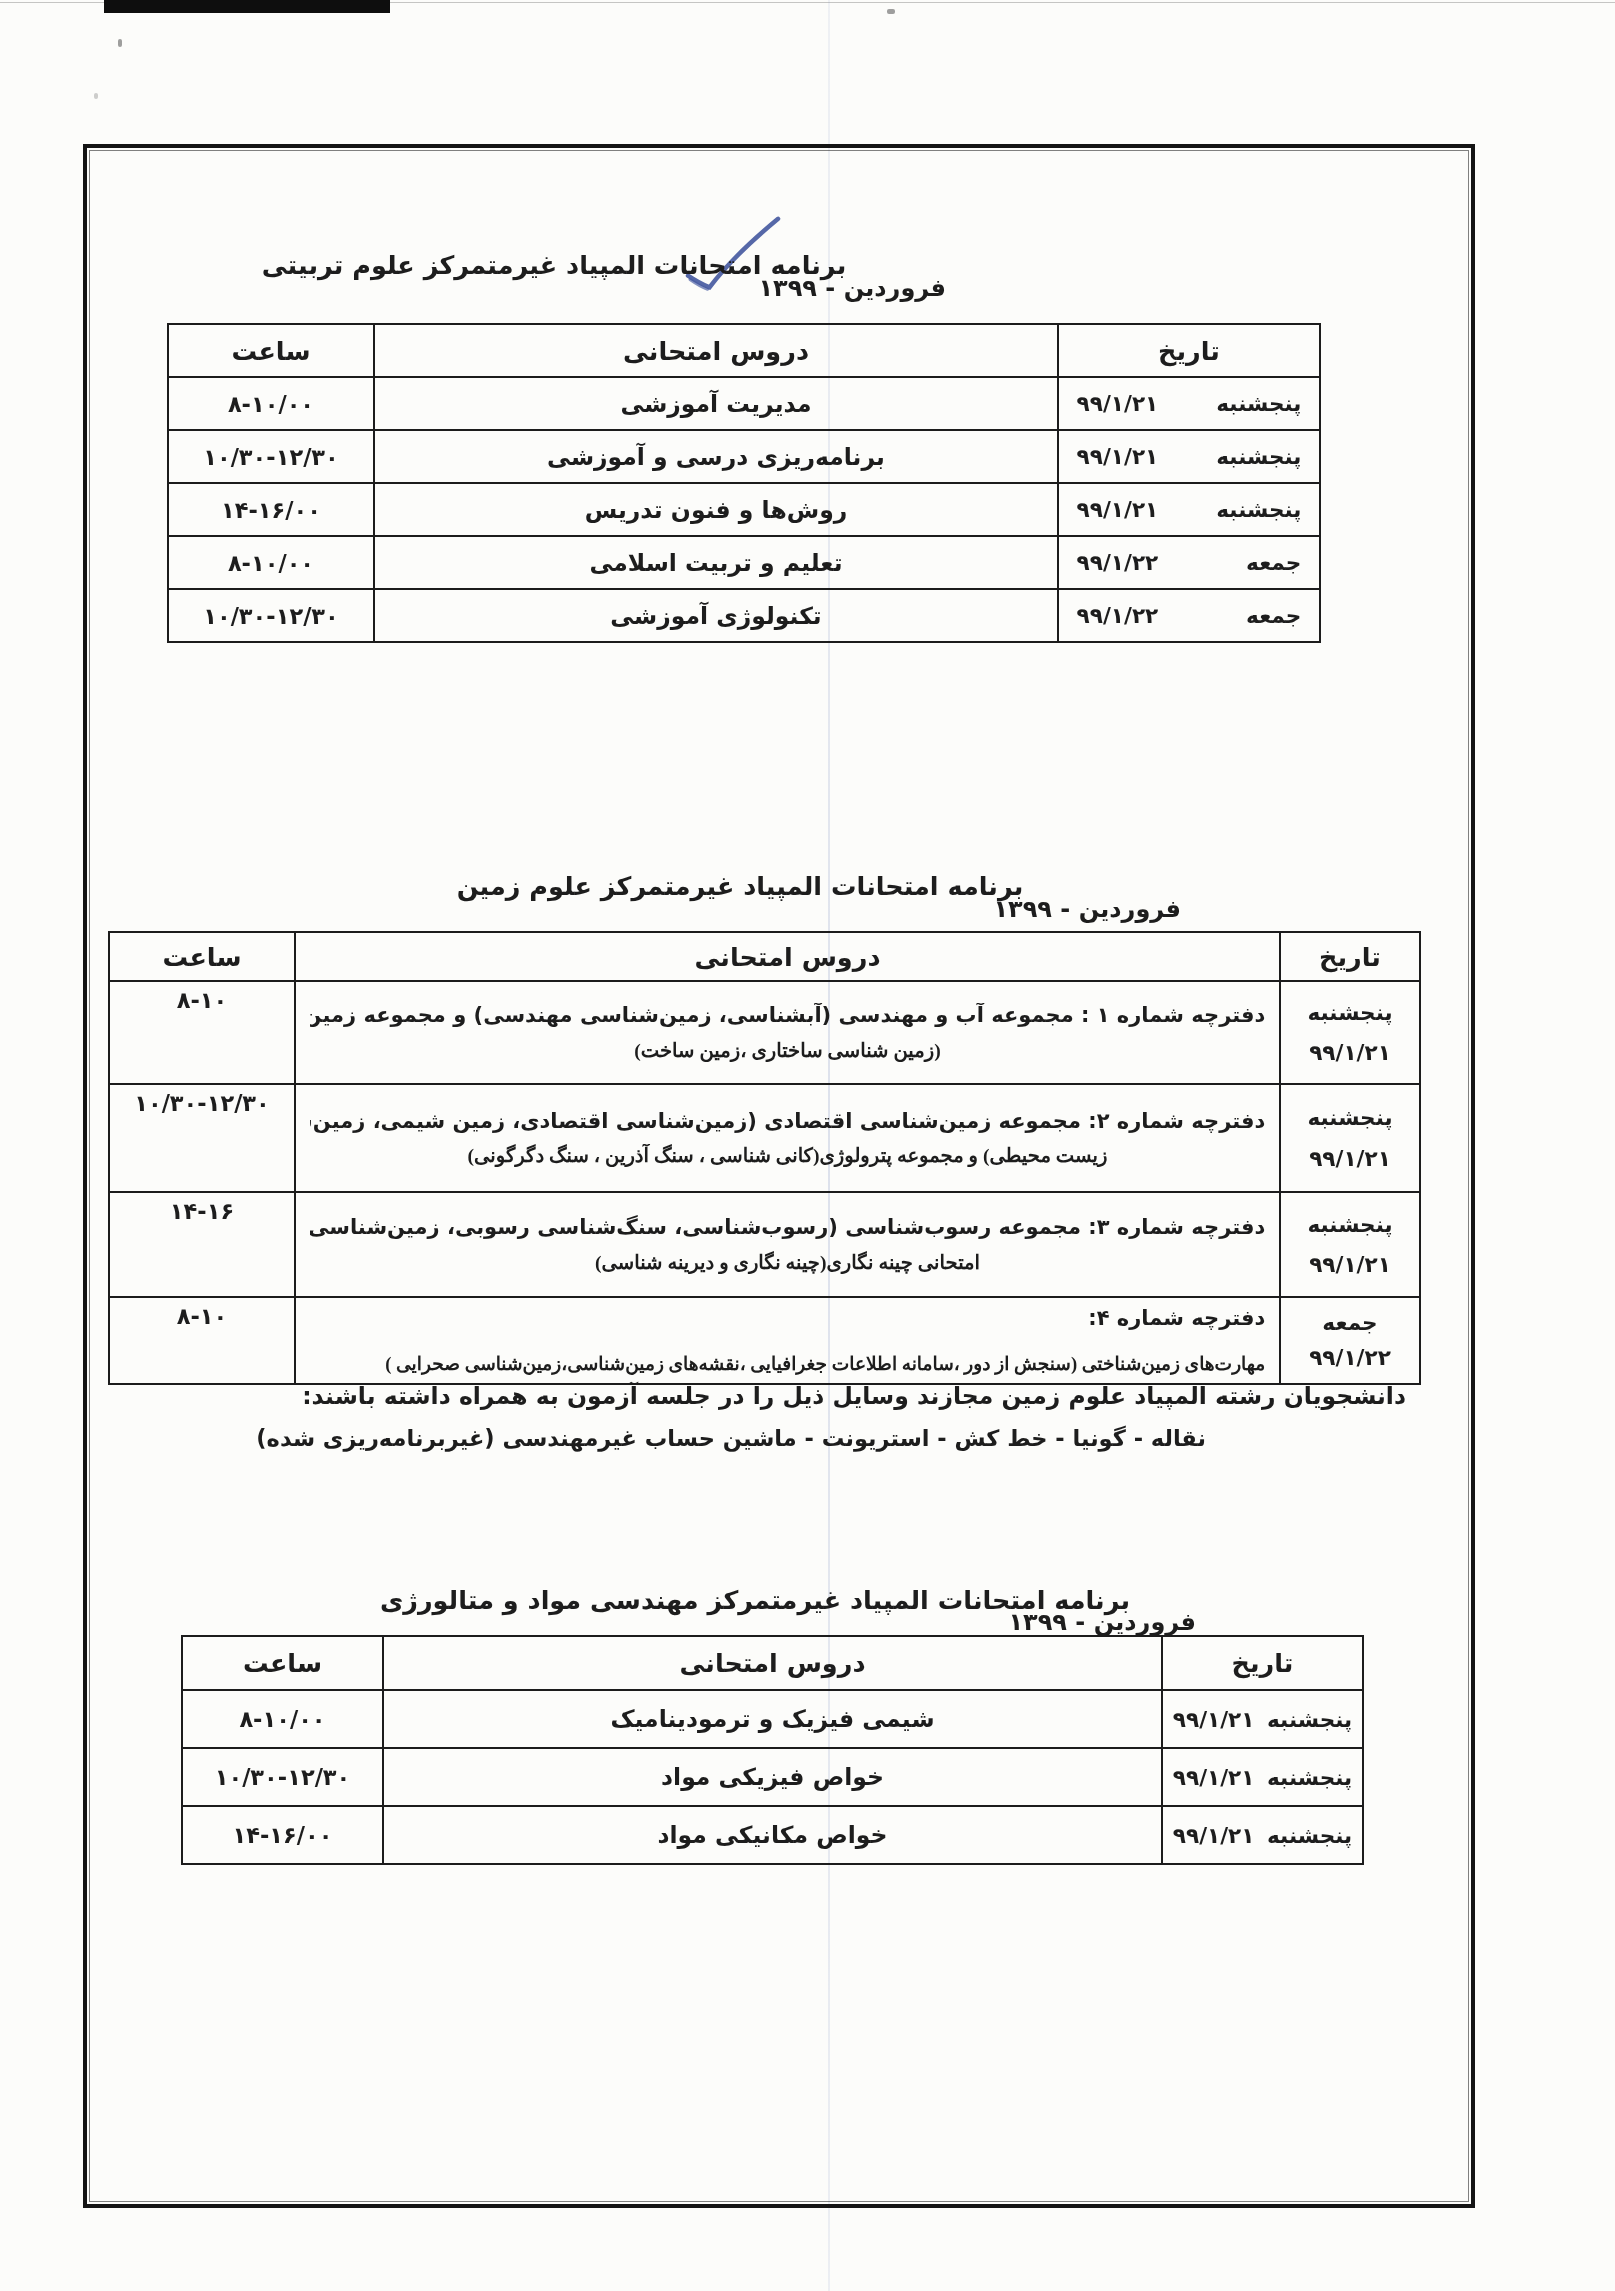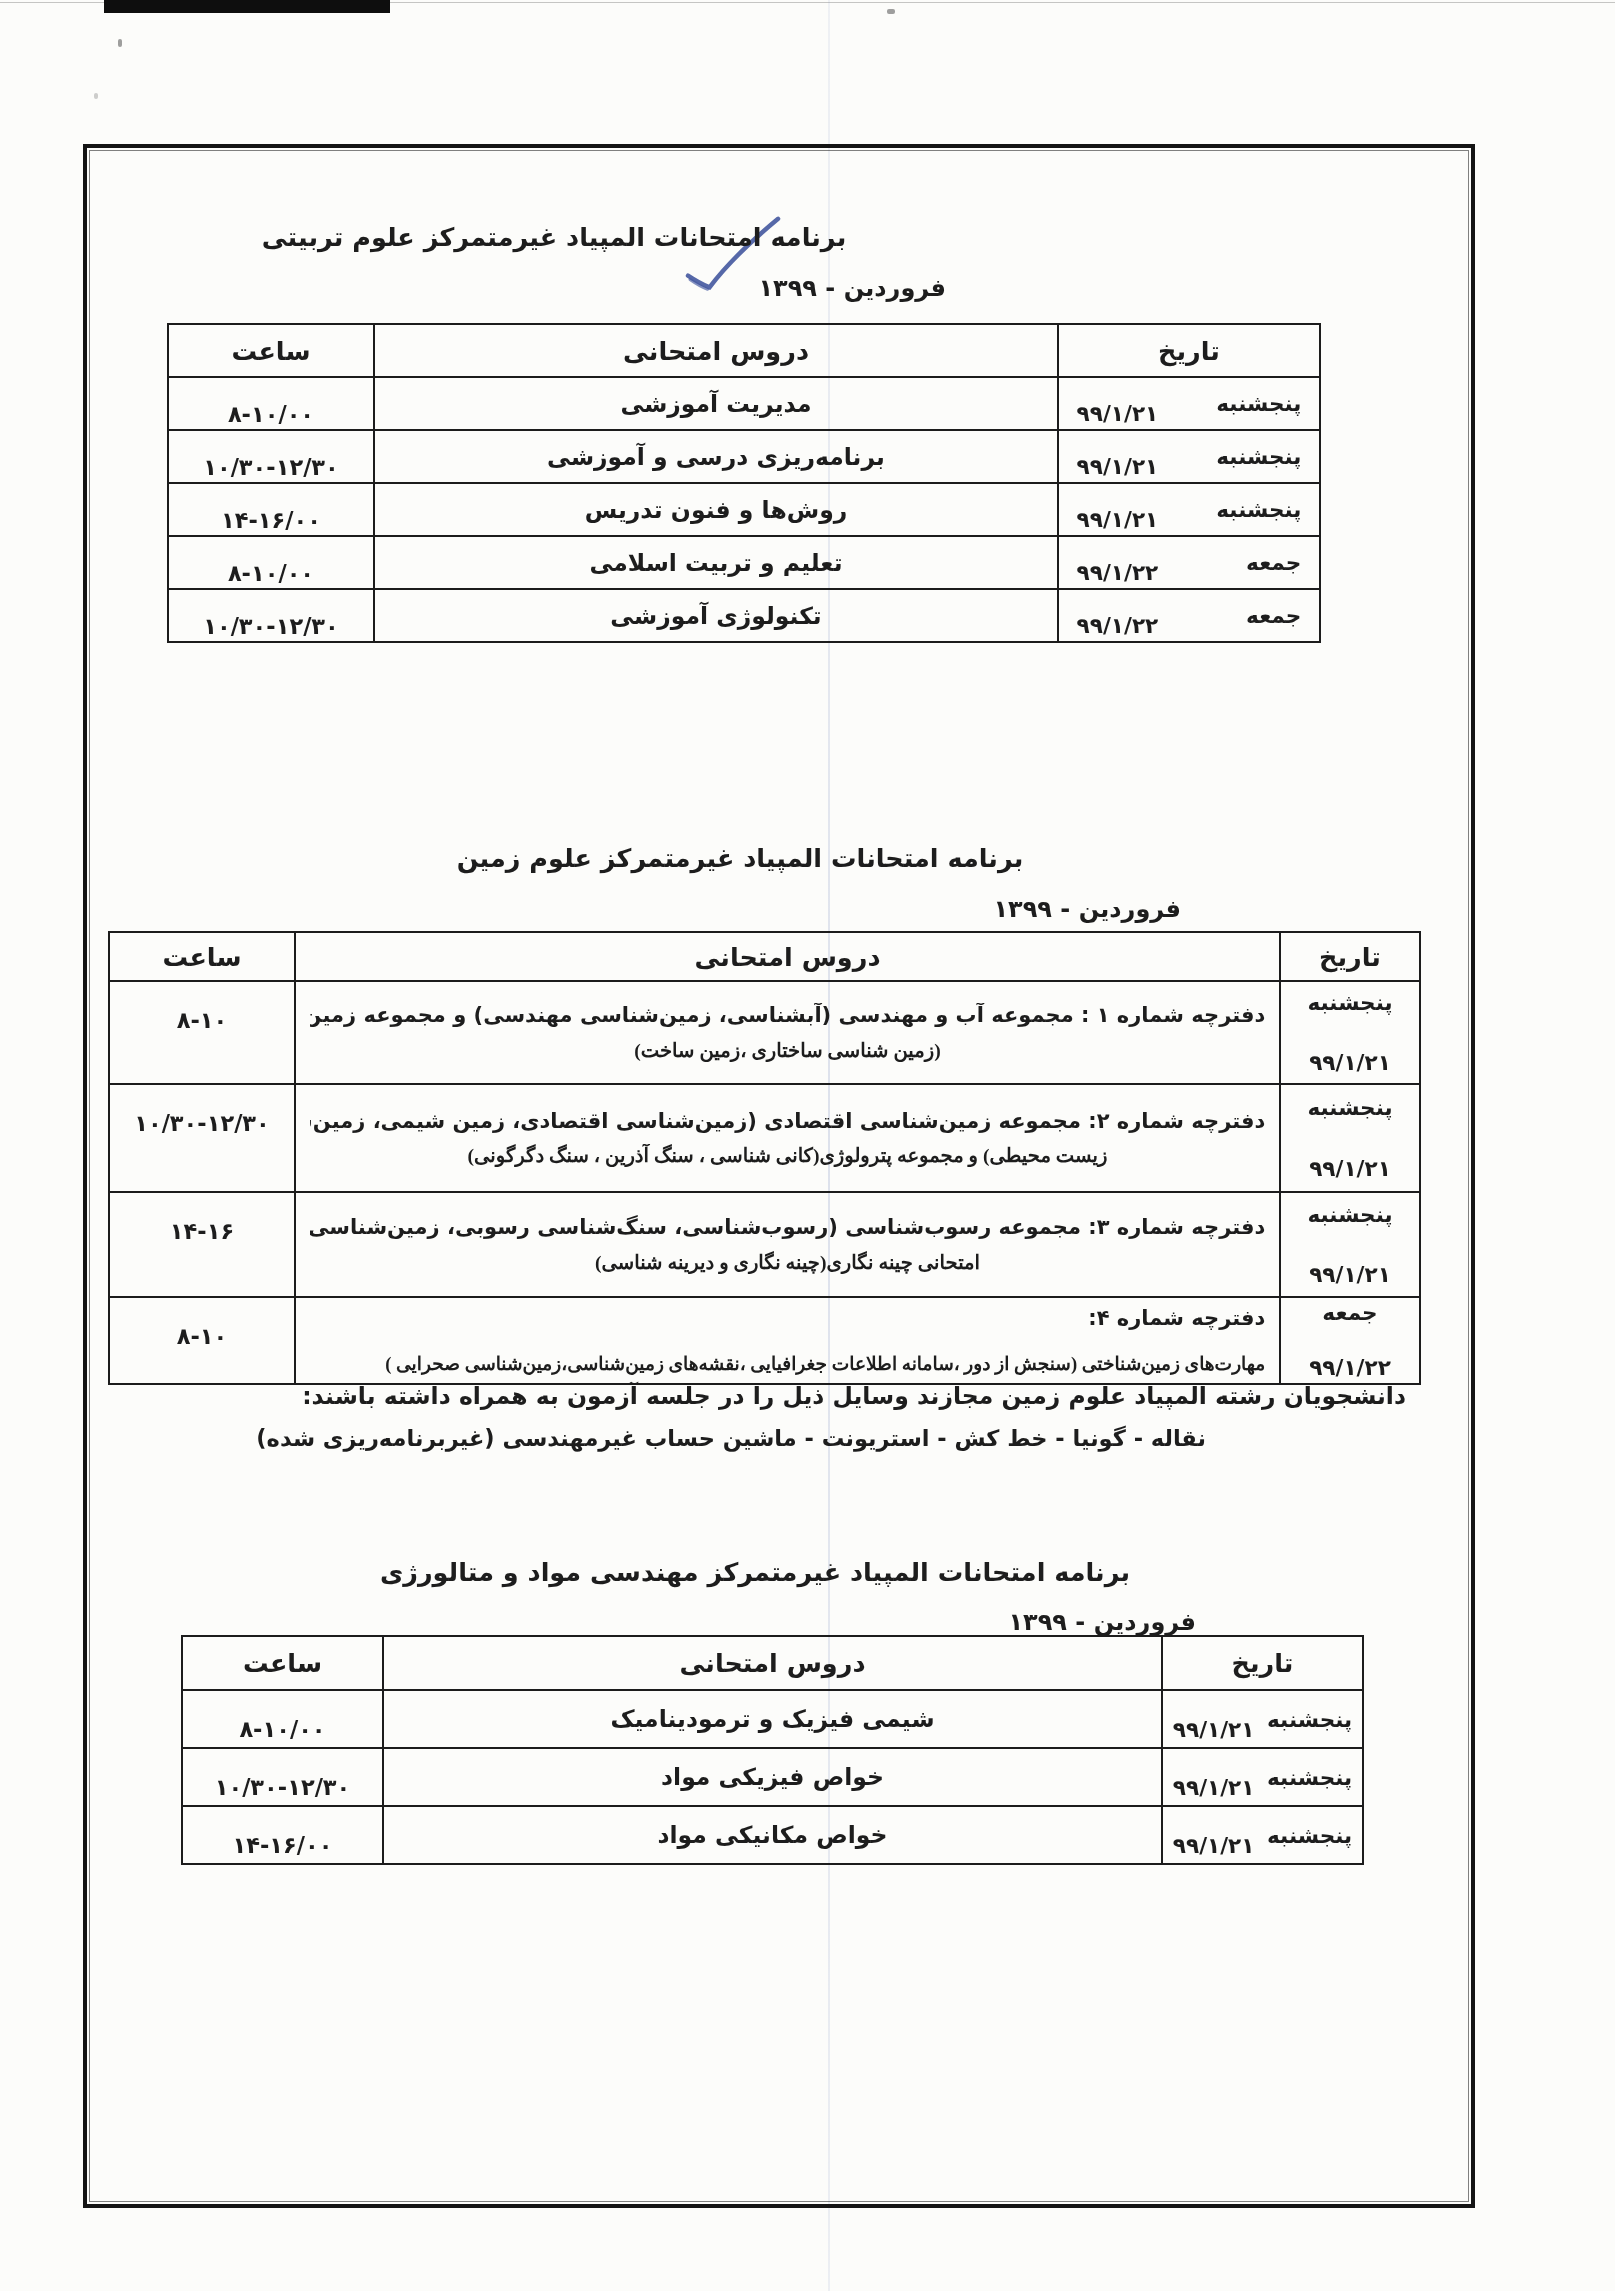--- a/index.html
+++ b/index.html
@@ -14,27 +14,27 @@
   .speck{position:absolute;background:rgba(80,80,80,.55);border-radius:2px;}
   .fold{position:absolute;left:828px;top:0;width:2px;height:2292px;
         background:linear-gradient(180deg,rgba(120,140,190,.10),rgba(110,130,185,.22),rgba(120,140,190,.12));}
   
   .frame{position:absolute;left:83px;top:144px;width:1392px;height:2064px;
          border:4.9px solid #141414;box-sizing:border-box;}
   .frame-inner{position:absolute;inset:2px;border:1px solid rgba(45,45,45,.6);}
   
   .penmark{position:absolute;left:676px;top:209px;width:118px;height:96px;}
   
-  .title{position:absolute;text-align:center;font-weight:bold;font-size:25.5px;line-height:39px;}
+  .title{position:absolute;text-align:center;font-weight:bold;font-size:25.5px;line-height:39px;margin-top:28px;}
   .subtitle{position:absolute;font-weight:bold;font-size:24px;line-height:35px;}
   
   table.sched{position:absolute;border-collapse:collapse;table-layout:fixed;}
   .sched td{border:2px solid #1c1c1c;vertical-align:middle;padding:0;box-sizing:border-box;}
   .hdr{font-weight:bold;font-size:25.5px;text-align:center;}
-  .num{direction:ltr;unicode-bidi:isolate;display:inline-block;margin-top:20px;}
+  .num{direction:ltr;unicode-bidi:isolate;display:inline-block;}
   .time-cell{text-align:center;font-weight:bold;font-size:22.5px;}
   .course-cell{text-align:center;font-weight:bold;font-size:23.5px;}
   .date-cell{font-weight:bold;font-size:21.6px;}
   .date-flex{display:flex;justify-content:space-between;align-items:center;padding:0 17.6px;}
   
   .t2 .time-cell{vertical-align:top;padding-top:5px;}
   .t2 .date-stack{display:flex;flex-direction:column;align-items:center;justify-content:center;gap:15.7px;font-size:21.6px;font-weight:bold;}
   .booklet{display:flex;flex-direction:column;justify-content:center;gap:11.8px;padding:7.8px 13.7px;}
   .booklet .l1{text-align:right;font-weight:bold;font-size:21px;white-space:nowrap;overflow:hidden;}
   .booklet .l2{text-align:center;font-weight:bold;font-size:19.6px;white-space:nowrap;overflow:hidden;font-family:Liberation Serif, serif;}

